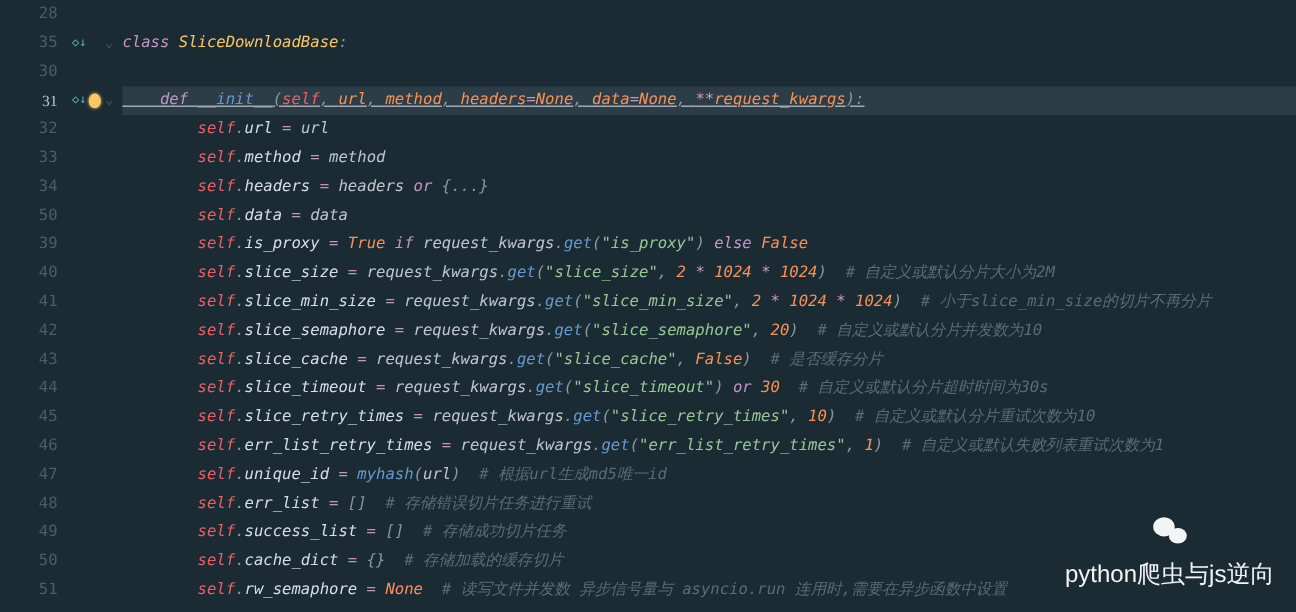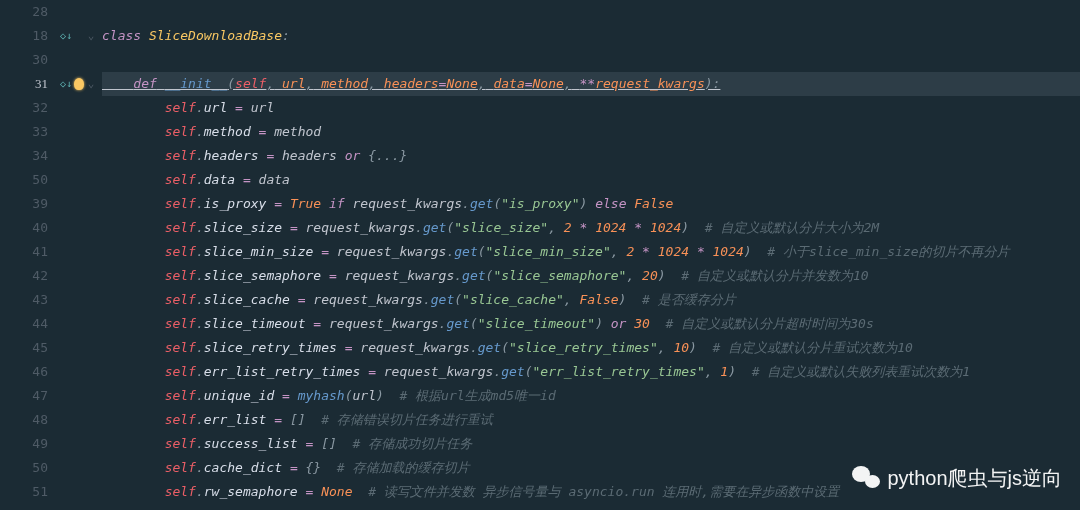--- a/index.html
+++ b/index.html
@@ -103,20 +103,21 @@
     right: 18px;
     bottom: 18px;
     display: flex;
     align-items: center;
     gap: 8px;
     color: #fff;
     font-family: sans-serif;
     font-size: 20px;
     font-weight: 500;
     opacity: 0.95;
+    flex-direction: column;
   }
   .wechat-icon {
     width: 28px; height: 28px;
     position: relative;
   }
   .wechat-icon::before, .wechat-icon::after {
     content: "";
     position: absolute;
     background: #fff;
     border-radius: 50%;
@@ -126,21 +127,21 @@
 </style>
 </head>
 <body>
 
 <div class="editor">
   <div class="gutter" id="gutter">
       <div class="gutter-line">
         <span class="ln">28</span>
       </div>
       <div class="gutter-line">
-        <span class="ln">18</span>
+        <span class="ln">35</span>
       </div>
       <div class="gutter-line">
         <span class="ln">30</span>
       </div>
       <div class="gutter-line current">
         <span class="ln">31</span>
       </div>
       <div class="gutter-line">
         <span class="ln">32</span>
       </div>

